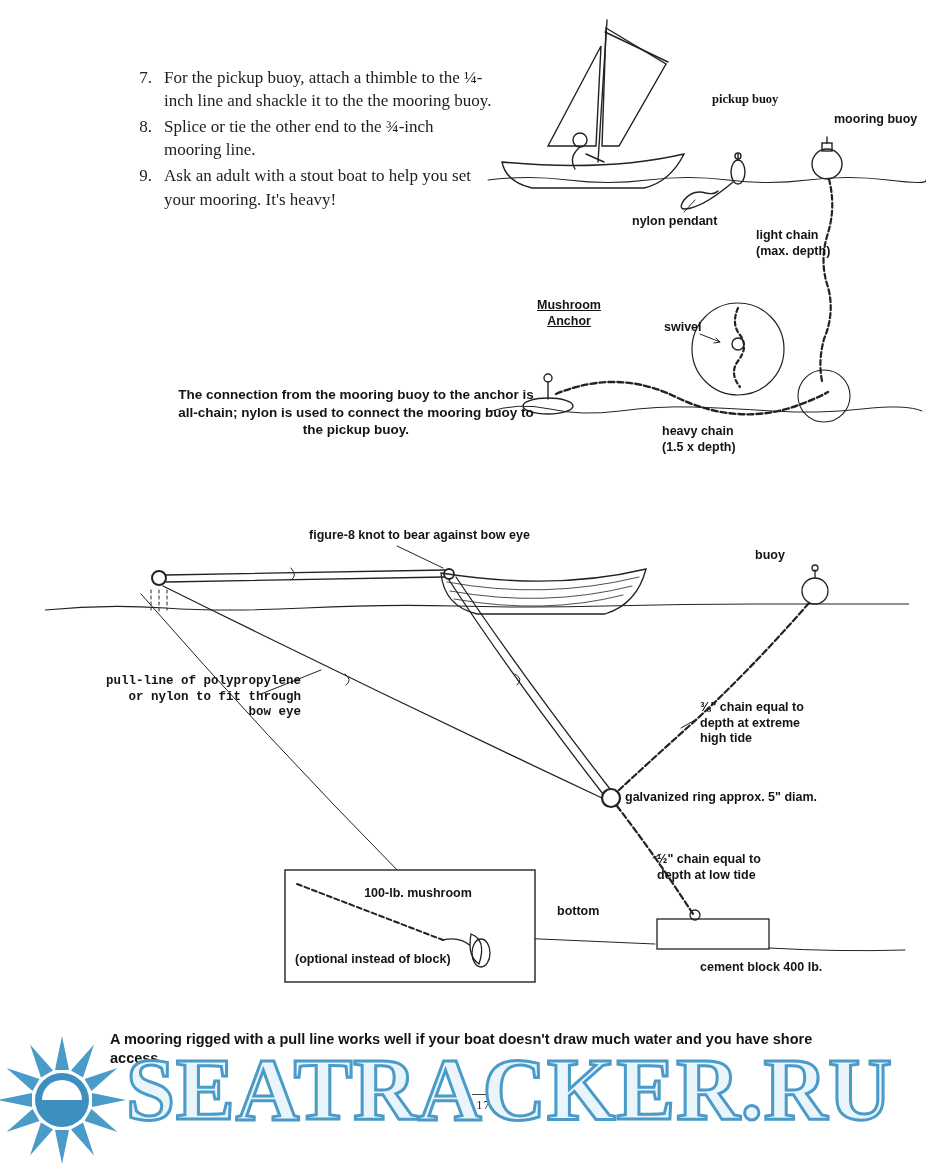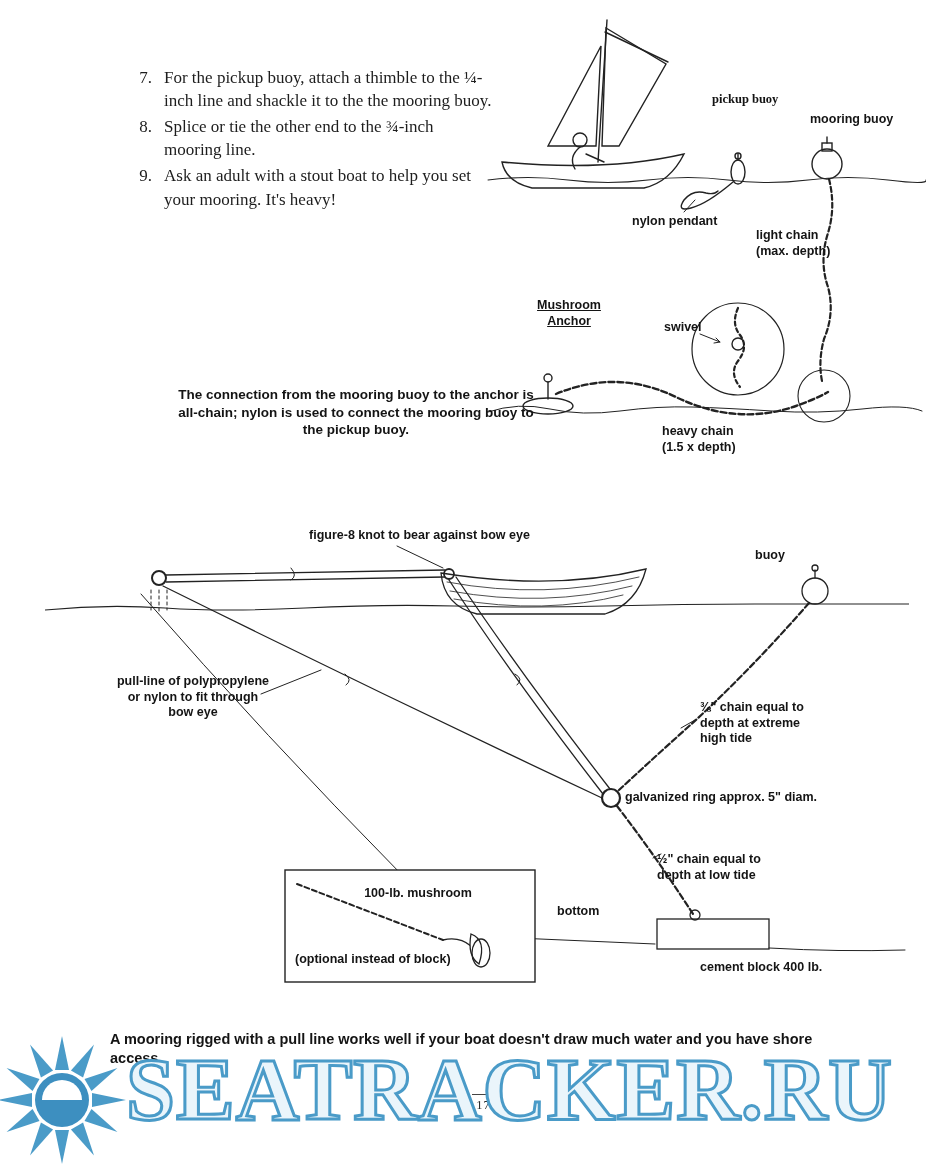--- a/index.html
+++ b/index.html
@@ -11,21 +11,21 @@
   svg { display:block; }
   .abs { position:absolute; }
 
   
   .lbl {
     position:absolute; font-family:"Liberation Sans", sans-serif;
     font-weight:bold; font-size:12.5px; line-height:1.25; color:#141414;
     white-space:pre-line;
   }
   .lbl.center { text-align:center; }
-  .lbl.right  { text-align:center; }
+  .lbl.right  { text-align:right;font-family:Liberation Mono, monospace; }
   .lbl.underline { text-decoration:underline; }
 
   
   .list { position:absolute; left:128px; top:66px; width:366px;
           font-size:17px; line-height:1.36; }
   .li   { display:grid; grid-template-columns:24px 1fr; column-gap:12px; margin-bottom:3px; }
   .li .num { text-align:right; }
   .para { position:absolute; left:97px; top:260px; width:402px;
           font-size:17px; line-height:1.36; text-indent:30px; }
 
@@ -109,21 +109,21 @@
         <path d="M252,304 q-7,16 2,27 q9,12 -2,26 q-9,12 2,26" stroke-dasharray="4 3" stroke-width="2.2"></path>
         <circle cx="252" cy="340" r="6"></circle>
 
         <path d="M214,330 l20,8" stroke-width="1"></path>
         <path d="M230,334 l4,4 l-6,1" stroke-width="1"></path>
 
         <circle cx="338" cy="392" r="26" stroke-width="1.1"></circle>
       </g>
     </svg>
     <div class="lbl" style="left:226px; top:88px;font-family:Liberation Serif, serif;">pickup buoy</div>
-    <div class="lbl" style="left:296px; top:108px;padding-left:28px;">mooring buoy</div>
+    <div class="lbl" style="left:320px; top:108px;padding-left:28px;">mooring buoy</div>
     <div class="lbl" style="left:146px; top:210px;">nylon pendant</div>
     <div class="lbl" style="left:270px; top:224px;">light chain
 (max. depth)</div>
     <div class="lbl center underline" style="left:48px; top:294px; width:70px;">Mushroom
 Anchor</div>
     <div class="lbl" style="left:178px; top:316px;">swivel</div>
     <div class="lbl" style="left:176px; top:420px;">heavy chain
 (1.5 x depth)</div>
   </div>
 

